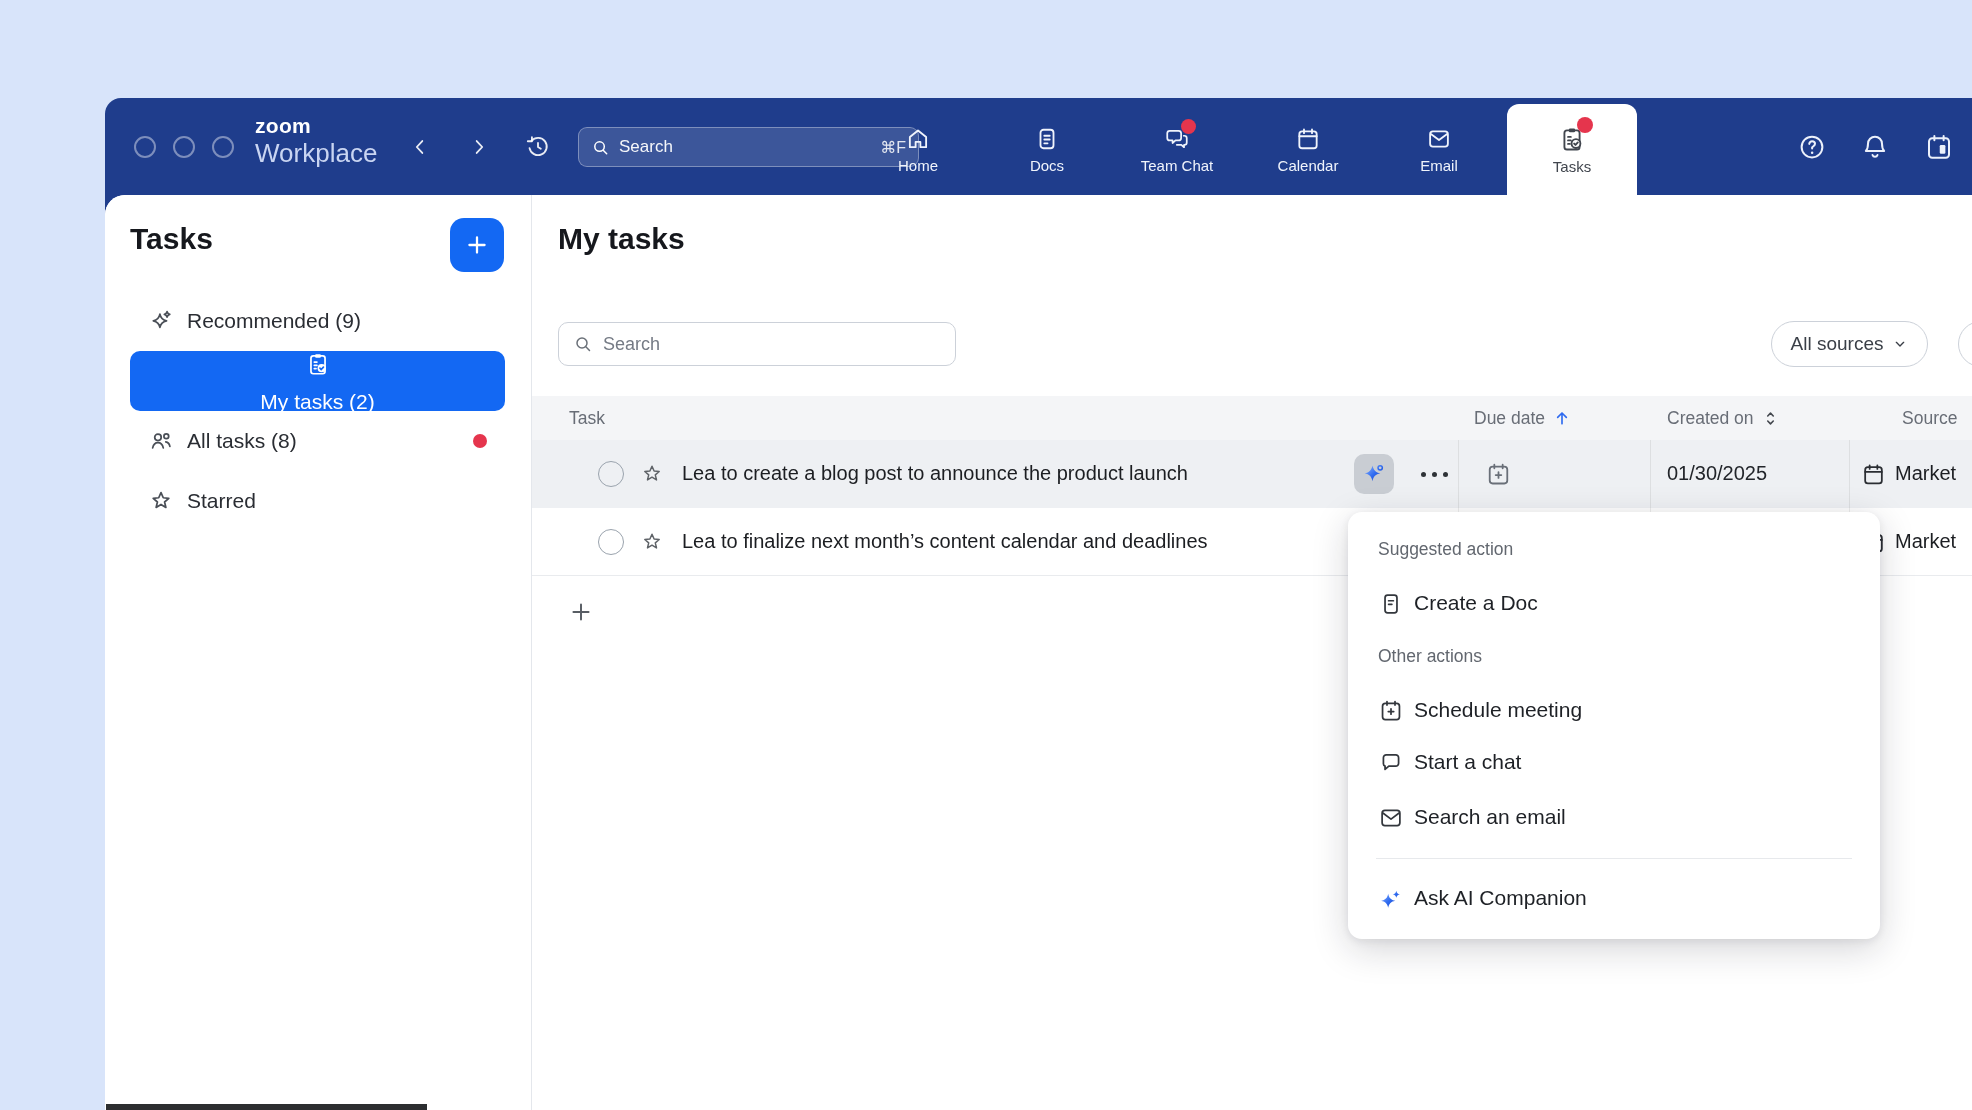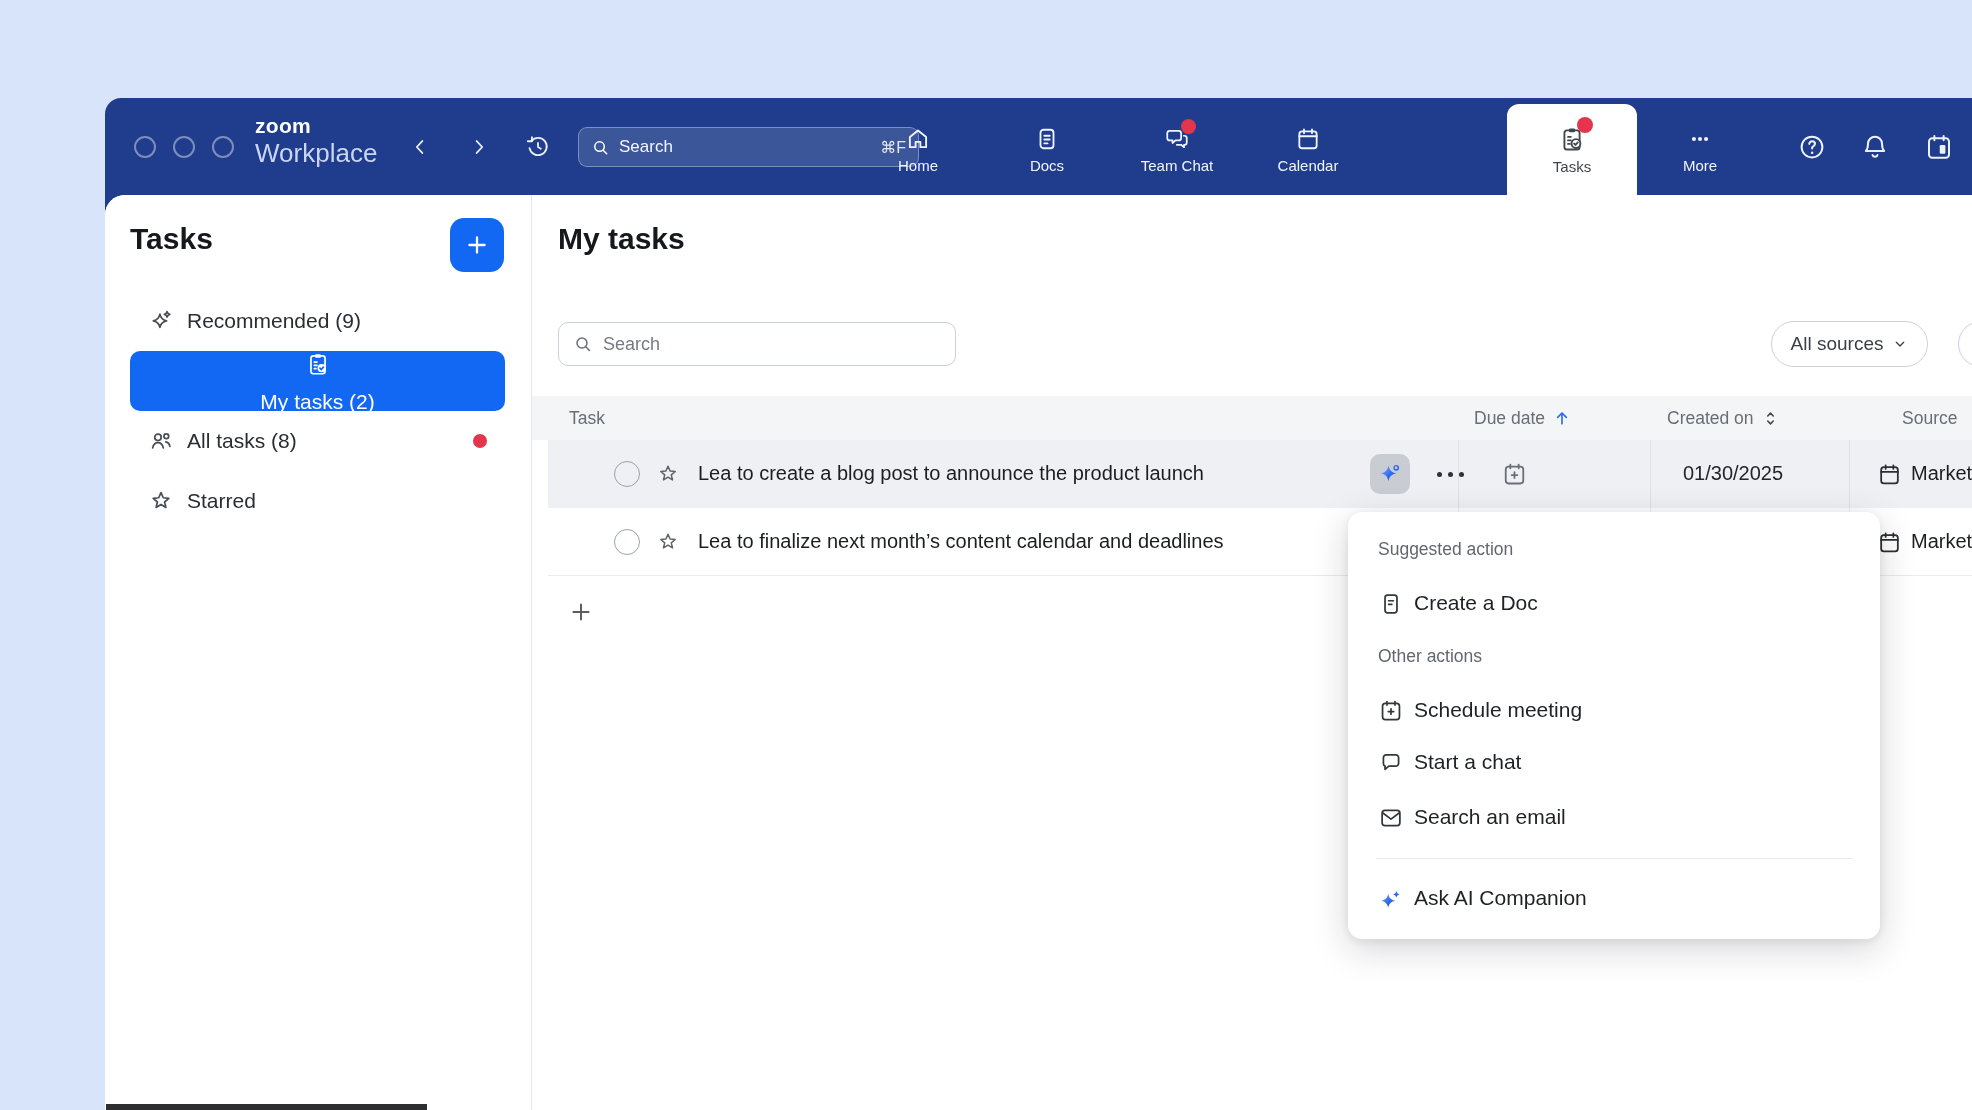--- a/index.html
+++ b/index.html
@@ -57,21 +57,21 @@
               border-radius:10px; display:flex; align-items:center; padding:0 14px; gap:10px; color:#6a7078; background:#fff; }
   .m-search input { flex:1; border:none; outline:none; font-size:18px; color:#333; font-family:inherit; background:transparent; }
   .m-search input::placeholder { color:#757b85; }
   .pill { position:absolute; top:126px; height:46px; border:1px solid #ccd1d9; border-radius:23px; background:#fff;
           display:flex; align-items:center; justify-content:center; gap:9px; font-size:19px; color:#3a3f47; }
 
   .thead { position:absolute; left:0; right:0; top:201px; height:44px; background:#f4f5f7;
            font-size:17.5px; color:#686d76; }
   .thead .th { position:absolute; top:0; height:44px; display:flex; align-items:center; gap:7px; }
 
-  .row { position:absolute; left:16px; right:0; height:68px; }
+  .row { position:absolute; left:0; right:0; height:68px; }
   .row1 { top:245px; background:#eef0f3; }
   .row2 { top:313px; background:#fff; border-bottom:1px solid #e9ebee; }
   .colsep { position:absolute; width:1px; top:245px; height:136px; background:rgba(0,0,0,.07); }
   .taskcircle { position:absolute; left:66px; top:21px; width:26px; height:26px; border-radius:50%; border:1.6px solid #9aa3ad; }
   .rowstar { position:absolute; left:108px; top:22px; color:#5f6368; }
   .rowtitle { position:absolute; left:150px; top:22px; font-size:20px; color:#1c1e22; white-space:nowrap; }
   .aibtn { position:absolute; left:822px; top:14px; width:40px; height:40px; border-radius:10px; background:#c9cdd3;
            display:flex; align-items:center; justify-content:center; }
   .rowdots { position:absolute; left:880px; top:18px; width:44px; height:32px; display:flex; align-items:center; justify-content:center; gap:6px; }
   .rowdots i { width:5px; height:5px; border-radius:50%; background:#2e3237; }
@@ -174,45 +174,44 @@
       </div>
       <div class="navtab" style="left:1148px;">
         <span>
             <svg width="26" height="26" viewBox="0 0 24 24" fill="none" stroke="currentColor" stroke-width="1.7" stroke-linecap="round">
               <rect x="4" y="5" width="16" height="15.5" rx="2.6"></rect>
               <path d="M4 9.5h16M8.3 3.2v3.4M15.7 3.2v3.4"></path>
             </svg>
           </span>
         <span class="nlabel">Calendar</span>
       </div>
+      <div class="navtab" style="left:1279px;">
+        <span>
+            <svg width="26" height="26" viewBox="0 0 24 24" fill="none" stroke="currentColor" stroke-width="1.7" stroke-linecap="round" stroke-linejoin="round">
+              <rect x="3.8" y="5" width="16.4" height="14" rx="2.6"></rect>
+              <path d="m4.8 7.6 7.2 5.4 7.2-5.4"></path>
+            </svg>
+          </span>
+        <span class="nlabel">Email</span>
+      </div>
 
       <div class="navtab active" style="left:1402px;">
         <span style="position:relative;">
           <svg width="28" height="28" viewBox="0 0 24 24" fill="none" stroke="currentColor" stroke-width="1.6" stroke-linecap="round" stroke-linejoin="round">
               <rect x="5.5" y="4.6" width="13" height="16.4" rx="2.2"></rect>
               <rect x="9.3" y="3" width="5.4" height="3.2" rx="1.1" fill="currentColor" stroke="none"></rect>
               <path d="M8.6 10.2h2.4M8.6 13.2h2.4M8.6 16.2h1.6"></path>
               <circle cx="15.4" cy="15.9" r="3.8" fill="#ffffff"></circle>
               <path d="m13.8 15.9 1.2 1.2 2-2.2"></path>
             </svg>
           <span class="reddot" style="left:19px; top:-8px;"></span>
         </span>
         <span class="nlabel">Tasks</span>
       </div>
 
-      <div class="navtab" style="left:1540px;">
-        <span>
-            <svg width="26" height="26" viewBox="0 0 24 24" fill="currentColor">
-              <circle cx="6.4" cy="12" r="1.9"></circle>
-              <circle cx="12" cy="12" r="1.9"></circle>
-              <circle cx="17.6" cy="12" r="1.9"></circle>
-            </svg>
-          </span>
-        <span class="nlabel">More</span>
-      </div>
 
       <div class="hbtn hright" style="left:1688px;">
         <span>
             <svg width="30" height="30" viewBox="0 0 24 24" fill="none" stroke="currentColor" stroke-width="1.6" stroke-linecap="round">
               <circle cx="12" cy="12" r="8.3"></circle>
               <path d="M9.8 9.5c.2-1.3 1.1-2.2 2.3-2.2 1.3 0 2.3.9 2.3 2.1 0 1.6-1.7 1.9-2.3 3v.7"></path>
               <circle cx="12.1" cy="16.5" r="1" fill="currentColor" stroke="none"></circle>
             </svg>
           </span>
       </div>

